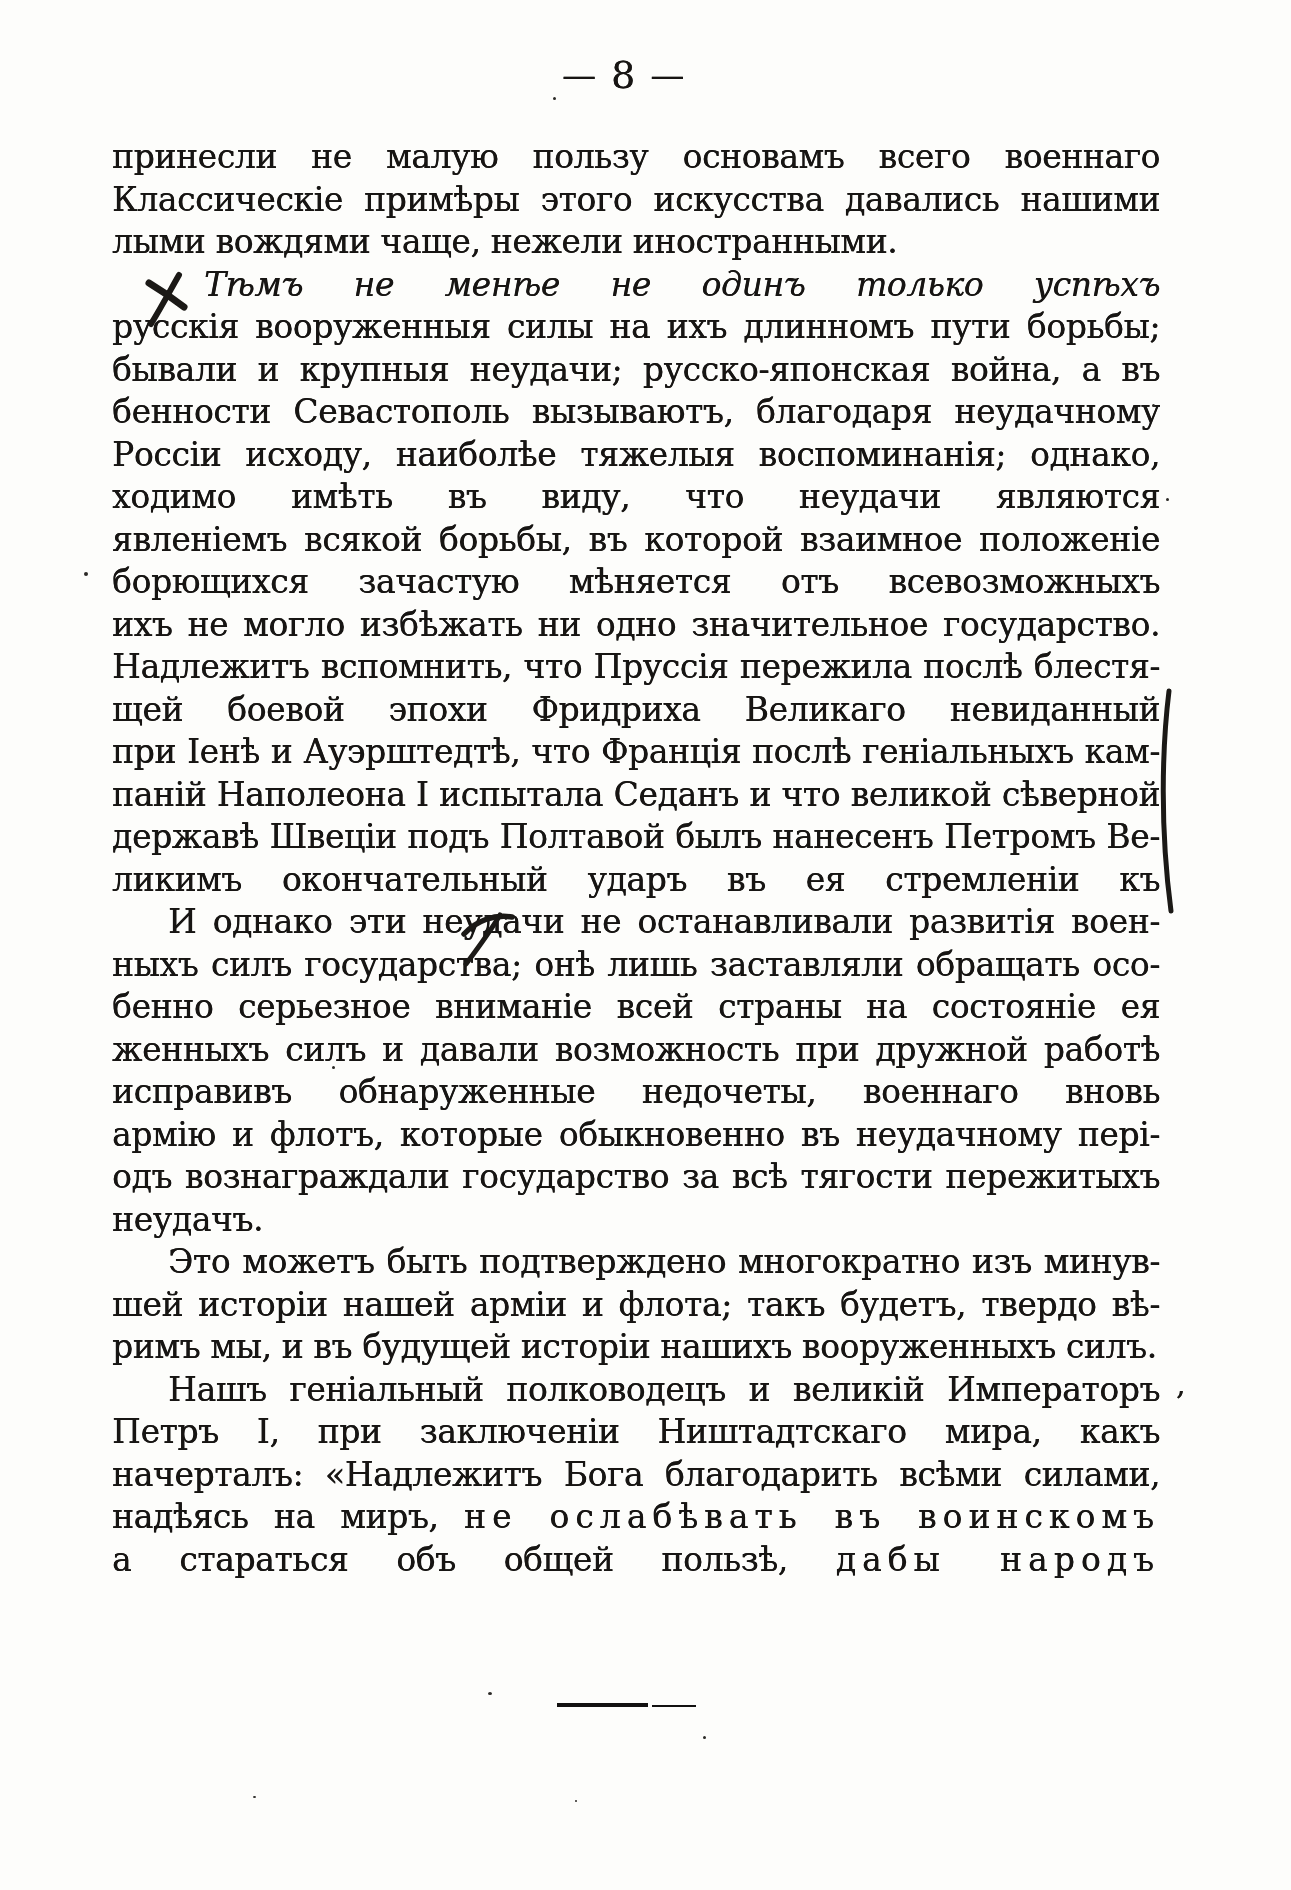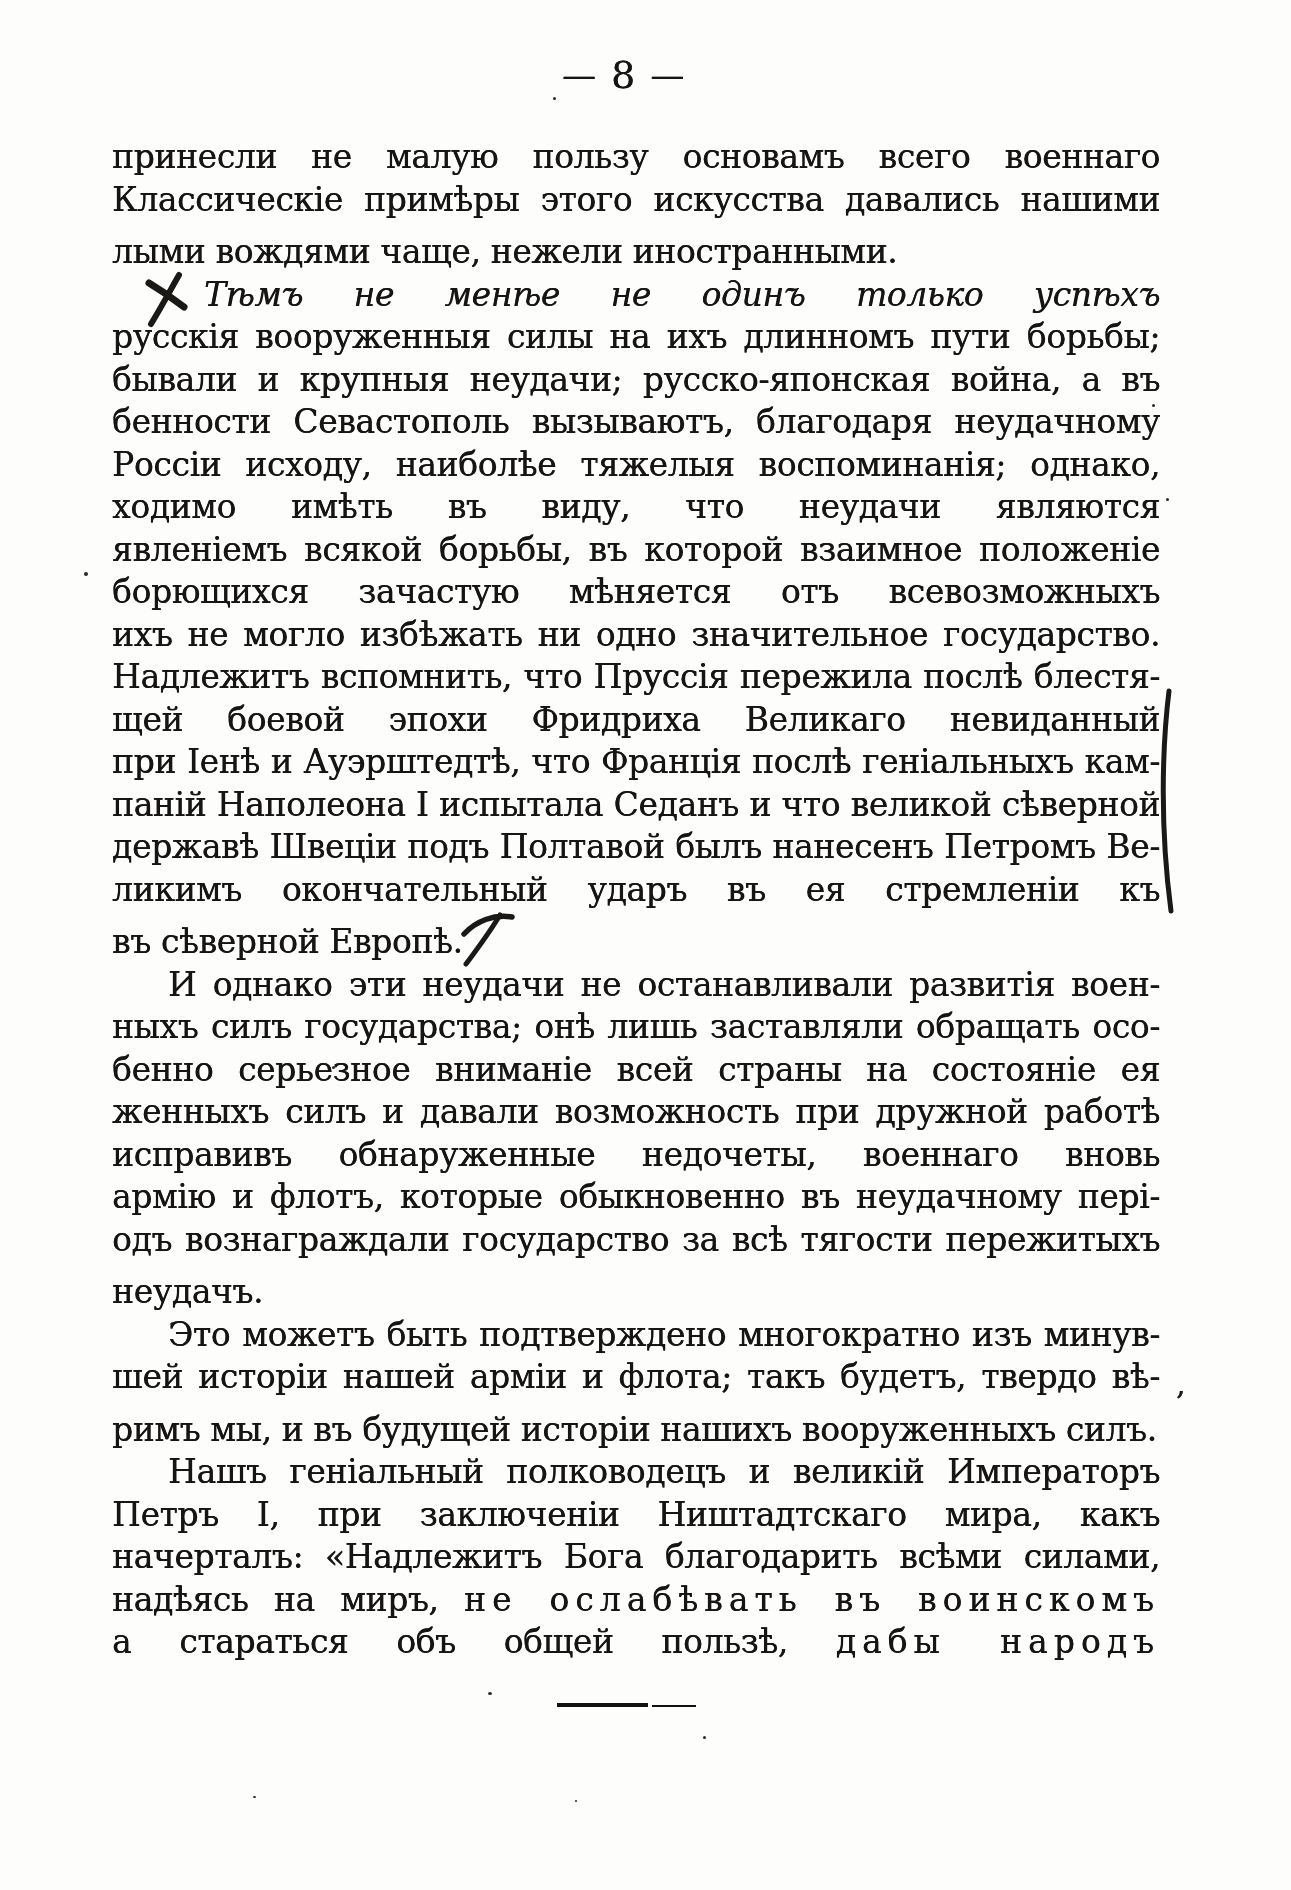--- a/index.html
+++ b/index.html
@@ -27,21 +27,21 @@
     font-size:33px;
     line-height:42.5px;
     height:42.5px;
     letter-spacing:-0.4px;
     text-align:justify;
     -moz-text-align-last:justify;
     text-align-last:justify;
     white-space:normal;
     overflow:hidden;
   }
-  .line.end { text-align:center; -moz-text-align-last:left; text-align-last:left;margin-top:10px; }
+  .line.end { text-align:center; -moz-text-align-last:left; text-align-last:left; }
   .line.ind1 { text-indent:56px; }
   .line.ind2 { text-indent:92px;font-style:italic; }
   .sp { letter-spacing:6px; }
   
   .mark { position:absolute; }
   .mark path { fill:none; stroke:#1b1916; stroke-linecap:round; }
   
   .divider-seg { position:absolute; background:#121110; }
   .div1 { left:557px; top:1703px; width:91px; height:4px; }
   .div2 { left:652px; top:1705px; width:44px; height:2px; }
@@ -75,21 +75,20 @@
       <div class="line">ходимо имѣть въ виду, что неудачи являются естественнымъ</div>
       <div class="line">явленіемъ всякой борьбы, въ которой взаимное положеніе</div>
       <div class="line">борющихся зачастую мѣняется отъ всевозможныхъ причинъ;</div>
       <div class="line">ихъ не могло избѣжать ни одно значительное государство.</div>
       <div class="line">Надлежитъ вспомнить, что Пруссія пережила послѣ блестя-</div>
       <div class="line">щей боевой эпохи Фридриха Великаго невиданный разгромъ</div>
       <div class="line">при Іенѣ и Ауэрштедтѣ, что Франція послѣ геніальныхъ кам-</div>
       <div class="line">паній Наполеона I испытала Седанъ и что великой сѣверной</div>
       <div class="line">державѣ Швеціи подъ Полтавой былъ нанесенъ Петромъ Ве-</div>
       <div class="line">ликимъ окончательный ударъ въ ея стремленіи къ господству</div>
-      <div class="line end">въ сѣверной Европѣ.</div>
       <div class="line ind1">И однако эти неудачи не останавливали развитія воен-</div>
       <div class="line">ныхъ силъ государства; онѣ лишь заставляли обращать осо-</div>
       <div class="line">бенно серьезное вниманіе всей страны на состояніе ея воору-</div>
       <div class="line">женныхъ силъ и давали возможность при дружной работѣ</div>
       <div class="line">исправивъ обнаруженные недочеты, военнаго вновь могучую</div>
       <div class="line">армію и флотъ, которые обыкновенно въ неудачному пері-</div>
       <div class="line">одъ вознаграждали государство за всѣ тягости пережитыхъ</div>
       <div class="line end">неудачъ.</div>
       <div class="line ind1">Это можетъ быть подтверждено многократно изъ минув-</div>
       <div class="line">шей исторіи нашей арміи и флота; такъ будетъ, твердо вѣ-</div>

